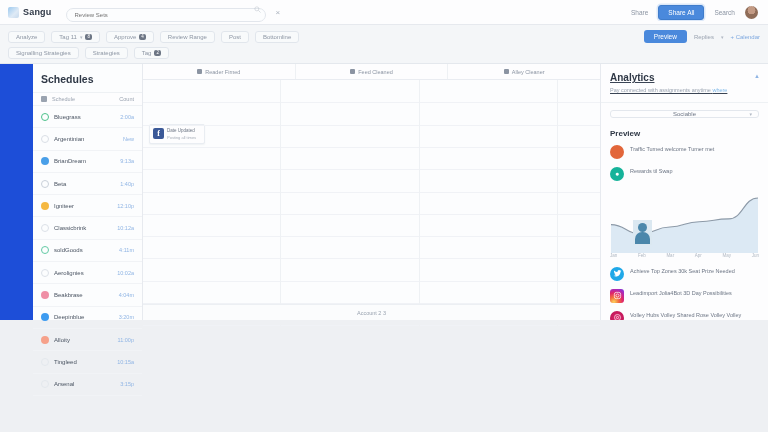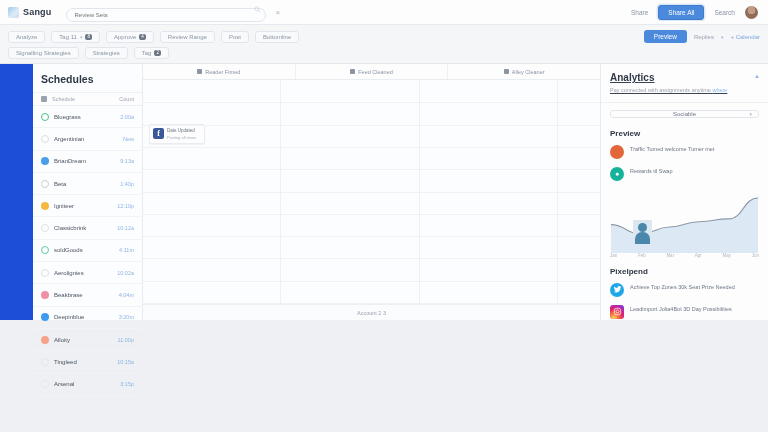--- a/index.html
+++ b/index.html
@@ -444,21 +444,20 @@
             <span>Jan</span>
             <span>Feb</span>
             <span>Mar</span>
             <span>Apr</span>
             <span>May</span>
             <span>Jun</span>
           </div>
       </div>
       <div class="r-divider"></div>
 
-      <div class="r-sec-title">Pixelpend</div>
       <div class="r-item">
         <div class="r-ico" style="background:#1fa8e8;">
           <svg viewBox="0 0 16 16" width="9" height="9">
             <path d="M15 3.2a5.7 5.7 0 0 1-1.6.5 2.8 2.8 0 0 0 1.2-1.6 5.6 5.6 0 0 1-1.8.7 2.8 2.8 0 0 0-4.8 2.6A8 8 0 0 1 2.2 2.5a2.8 2.8 0 0 0 .9 3.8 2.7 2.7 0 0 1-1.3-.4 2.8 2.8 0 0 0 2.3 2.8 2.8 2.8 0 0 1-1.3 0 2.8 2.8 0 0 0 2.6 2A5.7 5.7 0 0 1 1 11.9a8 8 0 0 0 4.3 1.3c5.2 0 8-4.3 8-8v-.4A5.7 5.7 0 0 0 15 3.2z" fill="#fff"></path>
           </svg>
         </div>
         <div class="r-txt">Achieve Top Zones 30k Seat Prize Needed</div>
       </div>
       <div class="r-item">
         <div class="r-ico sq" style="background:radial-gradient(circle at 28% 92%, #fdd35c 0%, #f2703f 28%, #e0256a 55%, #a32cc4 82%, #6b3ed6 100%);">

